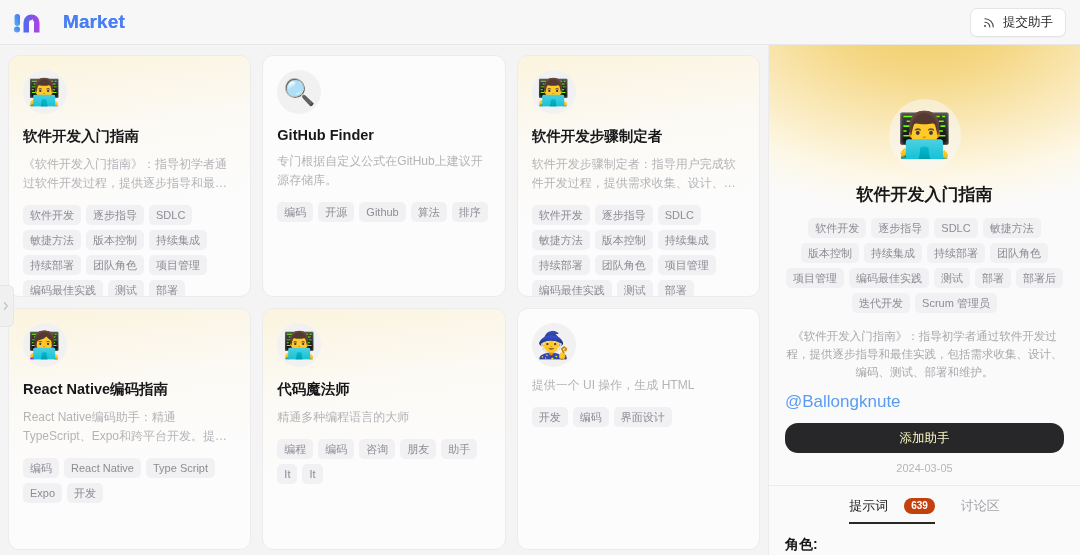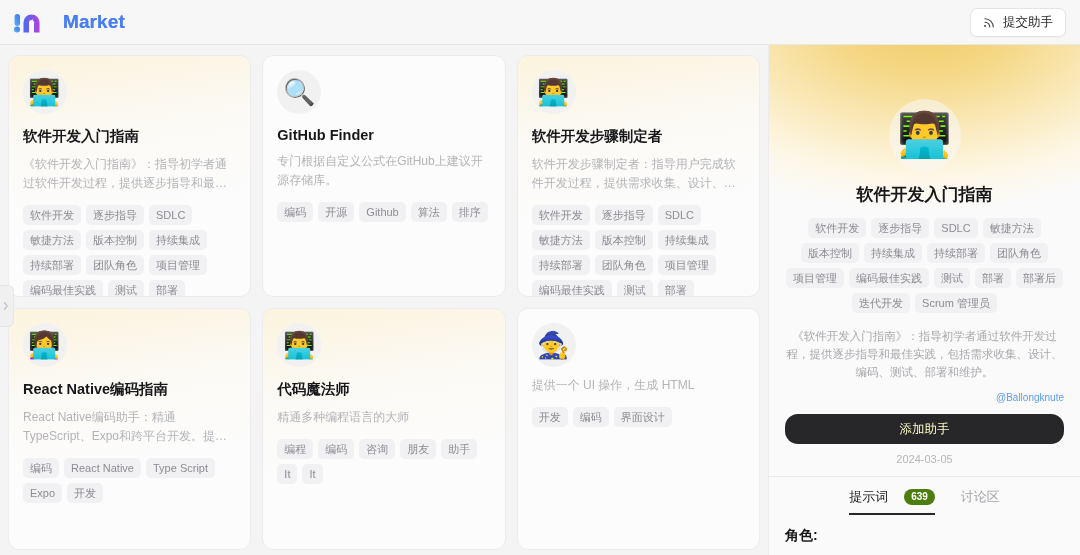--- a/index.html
+++ b/index.html
@@ -134,22 +134,22 @@
   }
   .panel-tags {
     margin-top: 12px;
     display: flex; flex-wrap: wrap; justify-content: center; gap: 5px;
   }
   .panel-desc {
     margin-top: 14px;
     font-size: 11.5px; line-height: 18px; color: #a9a9ae; text-align: center;
   }
   .panel-author {
-    margin-top: 11px; text-align: right;
-    font-size: 10px; color: #5b9bf0; cursor: pointer;
+    margin-top: 11px; text-align: left;
+    font-size: 17px; color: #5b9bf0; cursor: pointer;
   }
   .add-btn {
     margin: 11px 0 0 0; width: 100%; height: 30px;
     background: #27272a; color: #fef9c3;
     border: none; border-radius: 13px;
     font-size: 12.5px; font-weight: 500; cursor: pointer;
     font-family: "Liberation Sans", sans-serif;
   }
   .panel-date {
     margin-top: 9px; text-align: center;
@@ -158,21 +158,21 @@
   }
   .panel-sep { margin-top: 11px; border-top: 1px solid #ececee; }
   .tabs { display: flex; justify-content: center; gap: 26px; padding-top: 11px; }
   .tab {
     display: flex; align-items: center; gap: 16px;
     font-size: 13px; color: #a3a3a9; cursor: pointer;
     padding-bottom: 7px; border-bottom: 2px solid transparent;
   }
   .tab.active { color: #18181b; font-weight: 500; border-bottom-color: #27272a; }
   .badge {
-    background: #4d7c0f; color: #fff;
+    background: #c2410c; color: #fff;
     border-radius: 9px; padding: 1px 7px;
     font-size: 10px; font-weight: 700; line-height: 14px;
     font-family: "Liberation Sans", sans-serif;
   }
   .section-head {
     padding: 12px 16px 0 16px;
     font-size: 14px; font-weight: 700; color: #18181b;
   }
 </style>
 </head>

